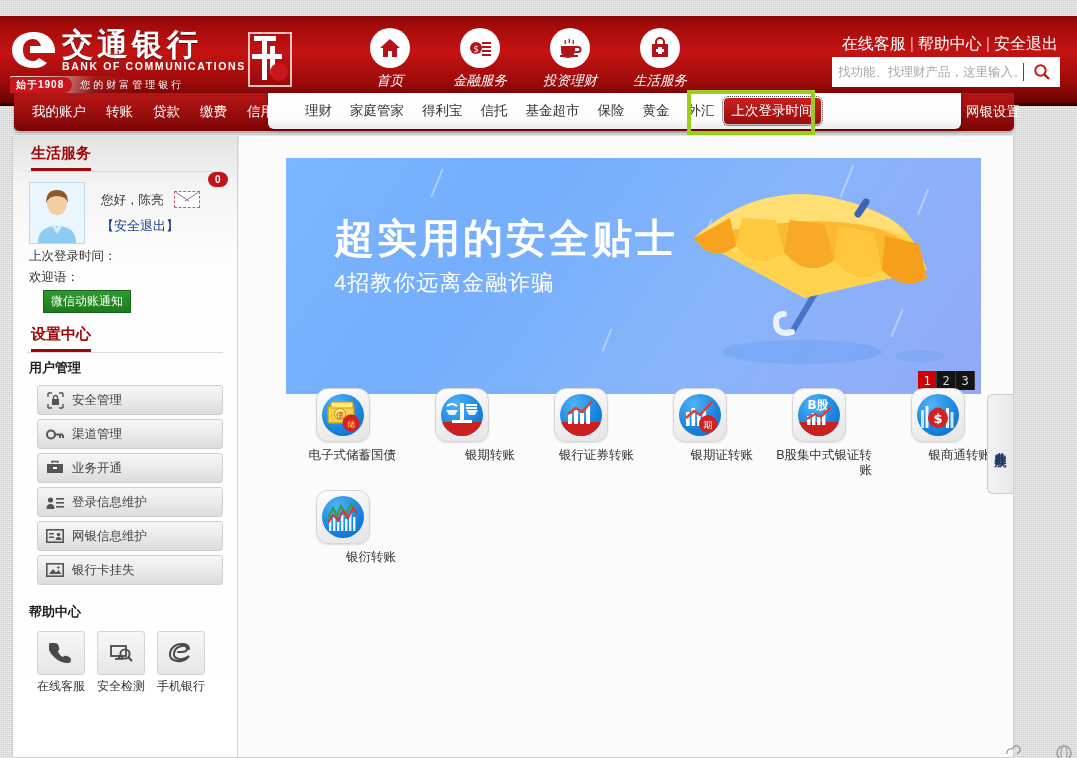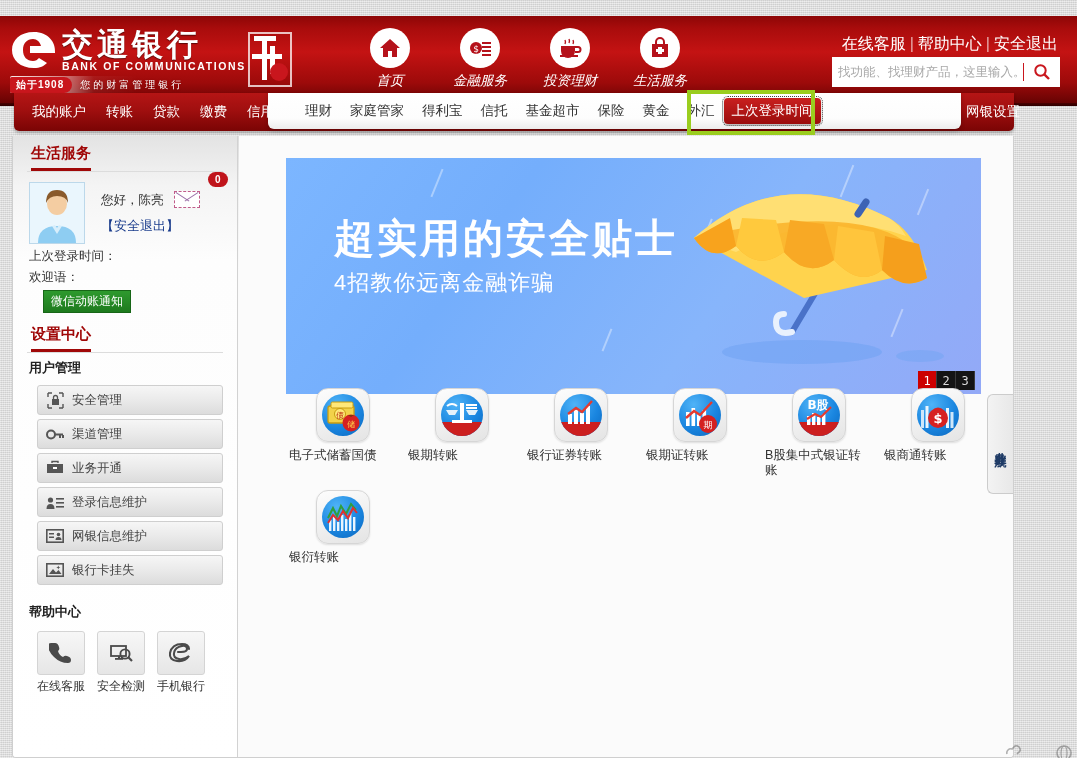--- a/index.html
+++ b/index.html
@@ -238,21 +238,21 @@
     width: 19px; height: 19px; background: #141414; color: #dcdcdc;
     font-size: 12px; display: flex; align-items: center; justify-content: center;
     border-right: 1px solid #3a3a3a; cursor: pointer;
     font-family: "DejaVu Sans Mono", monospace;
   }
   .pager div.active { background: #cc0000; color: #fff; }
 
   .apps { position: absolute; left: 44px; top: 252px; width: 720px; }
   .app-row { display: flex; }
   .app {
-    width: 119px; text-align: left; cursor: pointer; margin-bottom: 12px;
+    width: 119px; text-align: right; cursor: pointer; margin-bottom: 12px;
   }
   .app-ico {
     width: 54px; height: 54px; margin: 0 auto;
     background: linear-gradient(160deg,#fdfdfd,#e4e4e4);
     border: 1px solid #d6d6d6; border-radius: 12px;
     display: flex; align-items: center; justify-content: center;
     box-shadow: 0 1px 2px rgba(0,0,0,.12);
   }
   .app-disc {
     width: 42px; height: 42px; border-radius: 50%;

